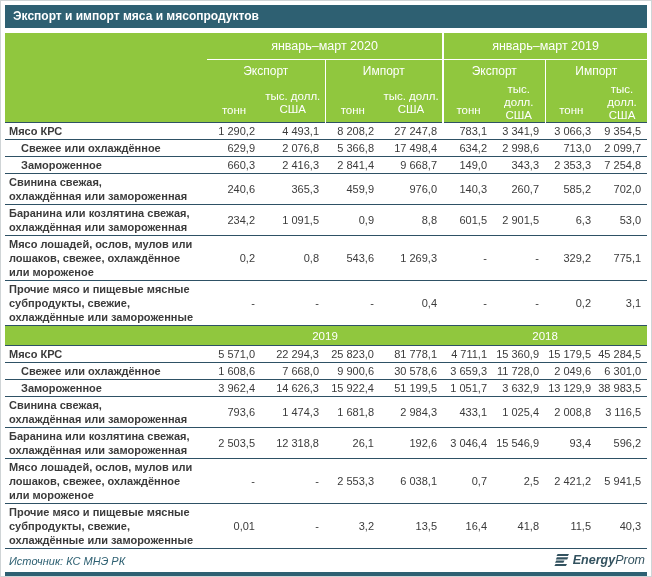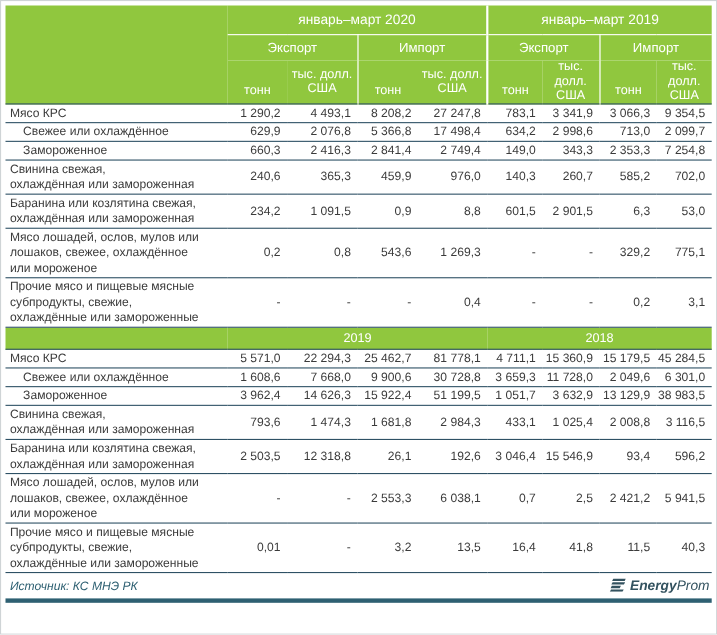--- a/index.html
+++ b/index.html
@@ -29,21 +29,21 @@
   thead td.flow{font-size:12px;}
   thead td.unit{font-size:11.5px;}
   thead td.unit-tonn{vertical-align:bottom; padding-bottom:6px;}
   thead td.unit-usd{white-space:pre-line; line-height:13px;}
   thead td.corner{background:var(--green);}
   .dv1{border-left:1.5px solid #fff;}
   .dv2{border-left:2.5px solid #fff;}
   
   tbody.sec tr td{border-bottom:1px solid var(--rowline); line-height:14px; padding-top:1px; padding-bottom:1px;}
   tbody.sec tr:first-child td{border-top:1px solid var(--rowline);}
-  td.lbl{white-space:pre-line; padding-left:4px; padding-right:2px; text-align:left;}
+  td.lbl{white-space:pre-line; padding-left:4px; padding-right:2px; text-align:left;font-weight:bold;}
   td.lbl.ind{padding-left:16px;}
   td.num{text-align:right; padding-right:6px; white-space:nowrap;}
   
   tbody.band tr{height:20px;}
   tbody.band td{background:var(--green); color:#fff; text-align:center; font-size:11.5px;}
   
   .footer{
     display:flex; justify-content:space-between; align-items:flex-end;
     width:642px; padding:4px 2px 3px 4px; font-size:11px; font-style:italic; color:var(--src);
   }
@@ -51,20 +51,21 @@
   .logo .e{font-weight:bold; font-size:12.5px;}
   .logo .p{font-weight:normal; font-size:12.5px;}
   .logo svg{display:block;}
   .bottom-bar{width:642px; height:4px; background:var(--teal); margin-top:2px;}
 </style>
 </head>
 <body>
 
 <div class="page">
 
+  <div class="title-bar">Экспорт и импорт мяса и мясопродуктов</div>
 
   <table>
     <colgroup>
       <col style="width:202px">
       <col style="width:54px">
         <col style="width:64px">
         <col style="width:55px">
         <col style="width:63px">
       <col style="width:50px">
         <col style="width:52px">
@@ -121,21 +122,21 @@
           <td class="num">634,2</td>
           <td class="num">2 998,6</td>
           <td class="num">713,0</td>
           <td class="num">2 099,7</td>
         </tr>
         <tr>
           <td class="lbl ind">Замороженное</td>
           <td class="num">660,3</td>
           <td class="num">2 416,3</td>
           <td class="num">2 841,4</td>
-          <td class="num">2 749,4</td>
+          <td class="num">9 668,7</td>
           <td class="num">149,0</td>
           <td class="num">343,3</td>
           <td class="num">2 353,3</td>
           <td class="num">7 254,8</td>
         </tr>
         <tr>
           <td class="lbl">Свинина свежая,
 охлаждённая или замороженная</td>
           <td class="num">240,6</td>
           <td class="num">365,3</td>
@@ -192,33 +193,33 @@
         <td colspan="4">2019</td>
         <td colspan="4">2018</td>
       </tr>
     </tbody>
 
     <tbody class="sec">
         <tr>
           <td class="lbl">Мясо КРС</td>
           <td class="num">5 571,0</td>
           <td class="num">22 294,3</td>
-          <td class="num">25 462,7</td>
+          <td class="num">25 823,0</td>
           <td class="num">81 778,1</td>
           <td class="num">4 711,1</td>
           <td class="num">15 360,9</td>
           <td class="num">15 179,5</td>
           <td class="num">45 284,5</td>
         </tr>
         <tr>
           <td class="lbl ind">Свежее или охлаждённое</td>
           <td class="num">1 608,6</td>
           <td class="num">7 668,0</td>
           <td class="num">9 900,6</td>
-          <td class="num">30 728,8</td>
+          <td class="num">30 578,6</td>
           <td class="num">3 659,3</td>
           <td class="num">11 728,0</td>
           <td class="num">2 049,6</td>
           <td class="num">6 301,0</td>
         </tr>
         <tr>
           <td class="lbl ind">Замороженное</td>
           <td class="num">3 962,4</td>
           <td class="num">14 626,3</td>
           <td class="num">15 922,4</td>

